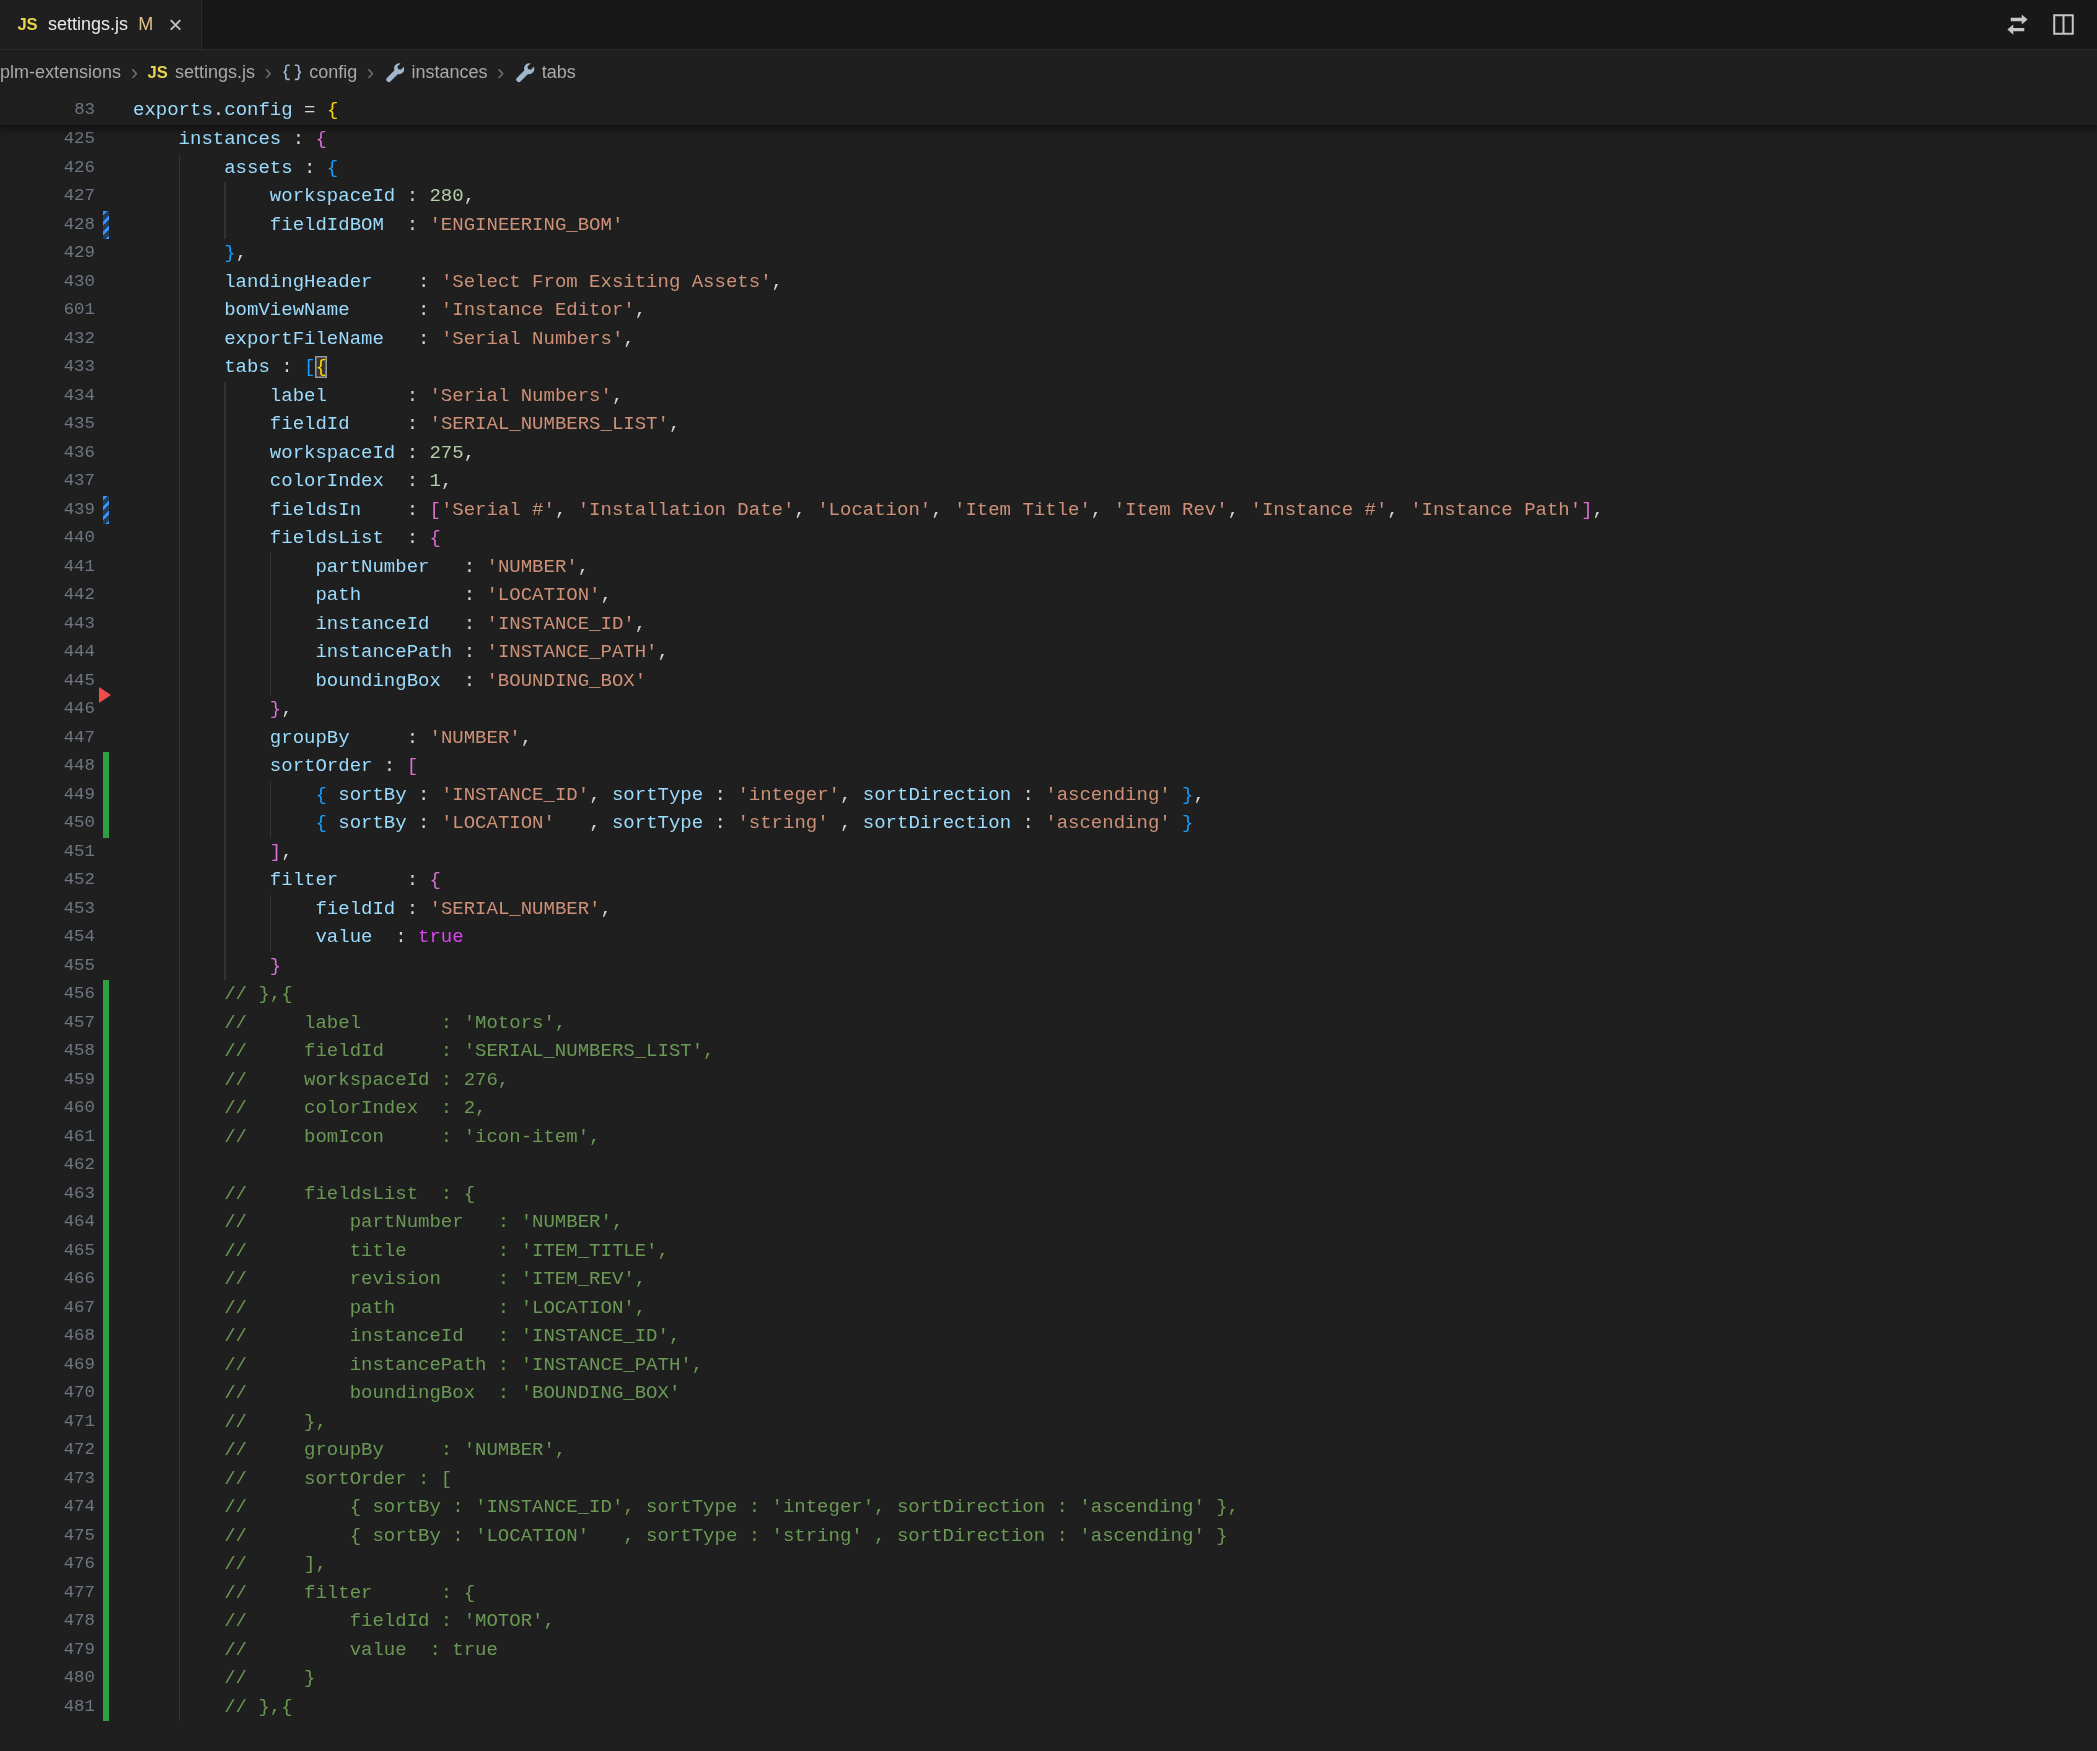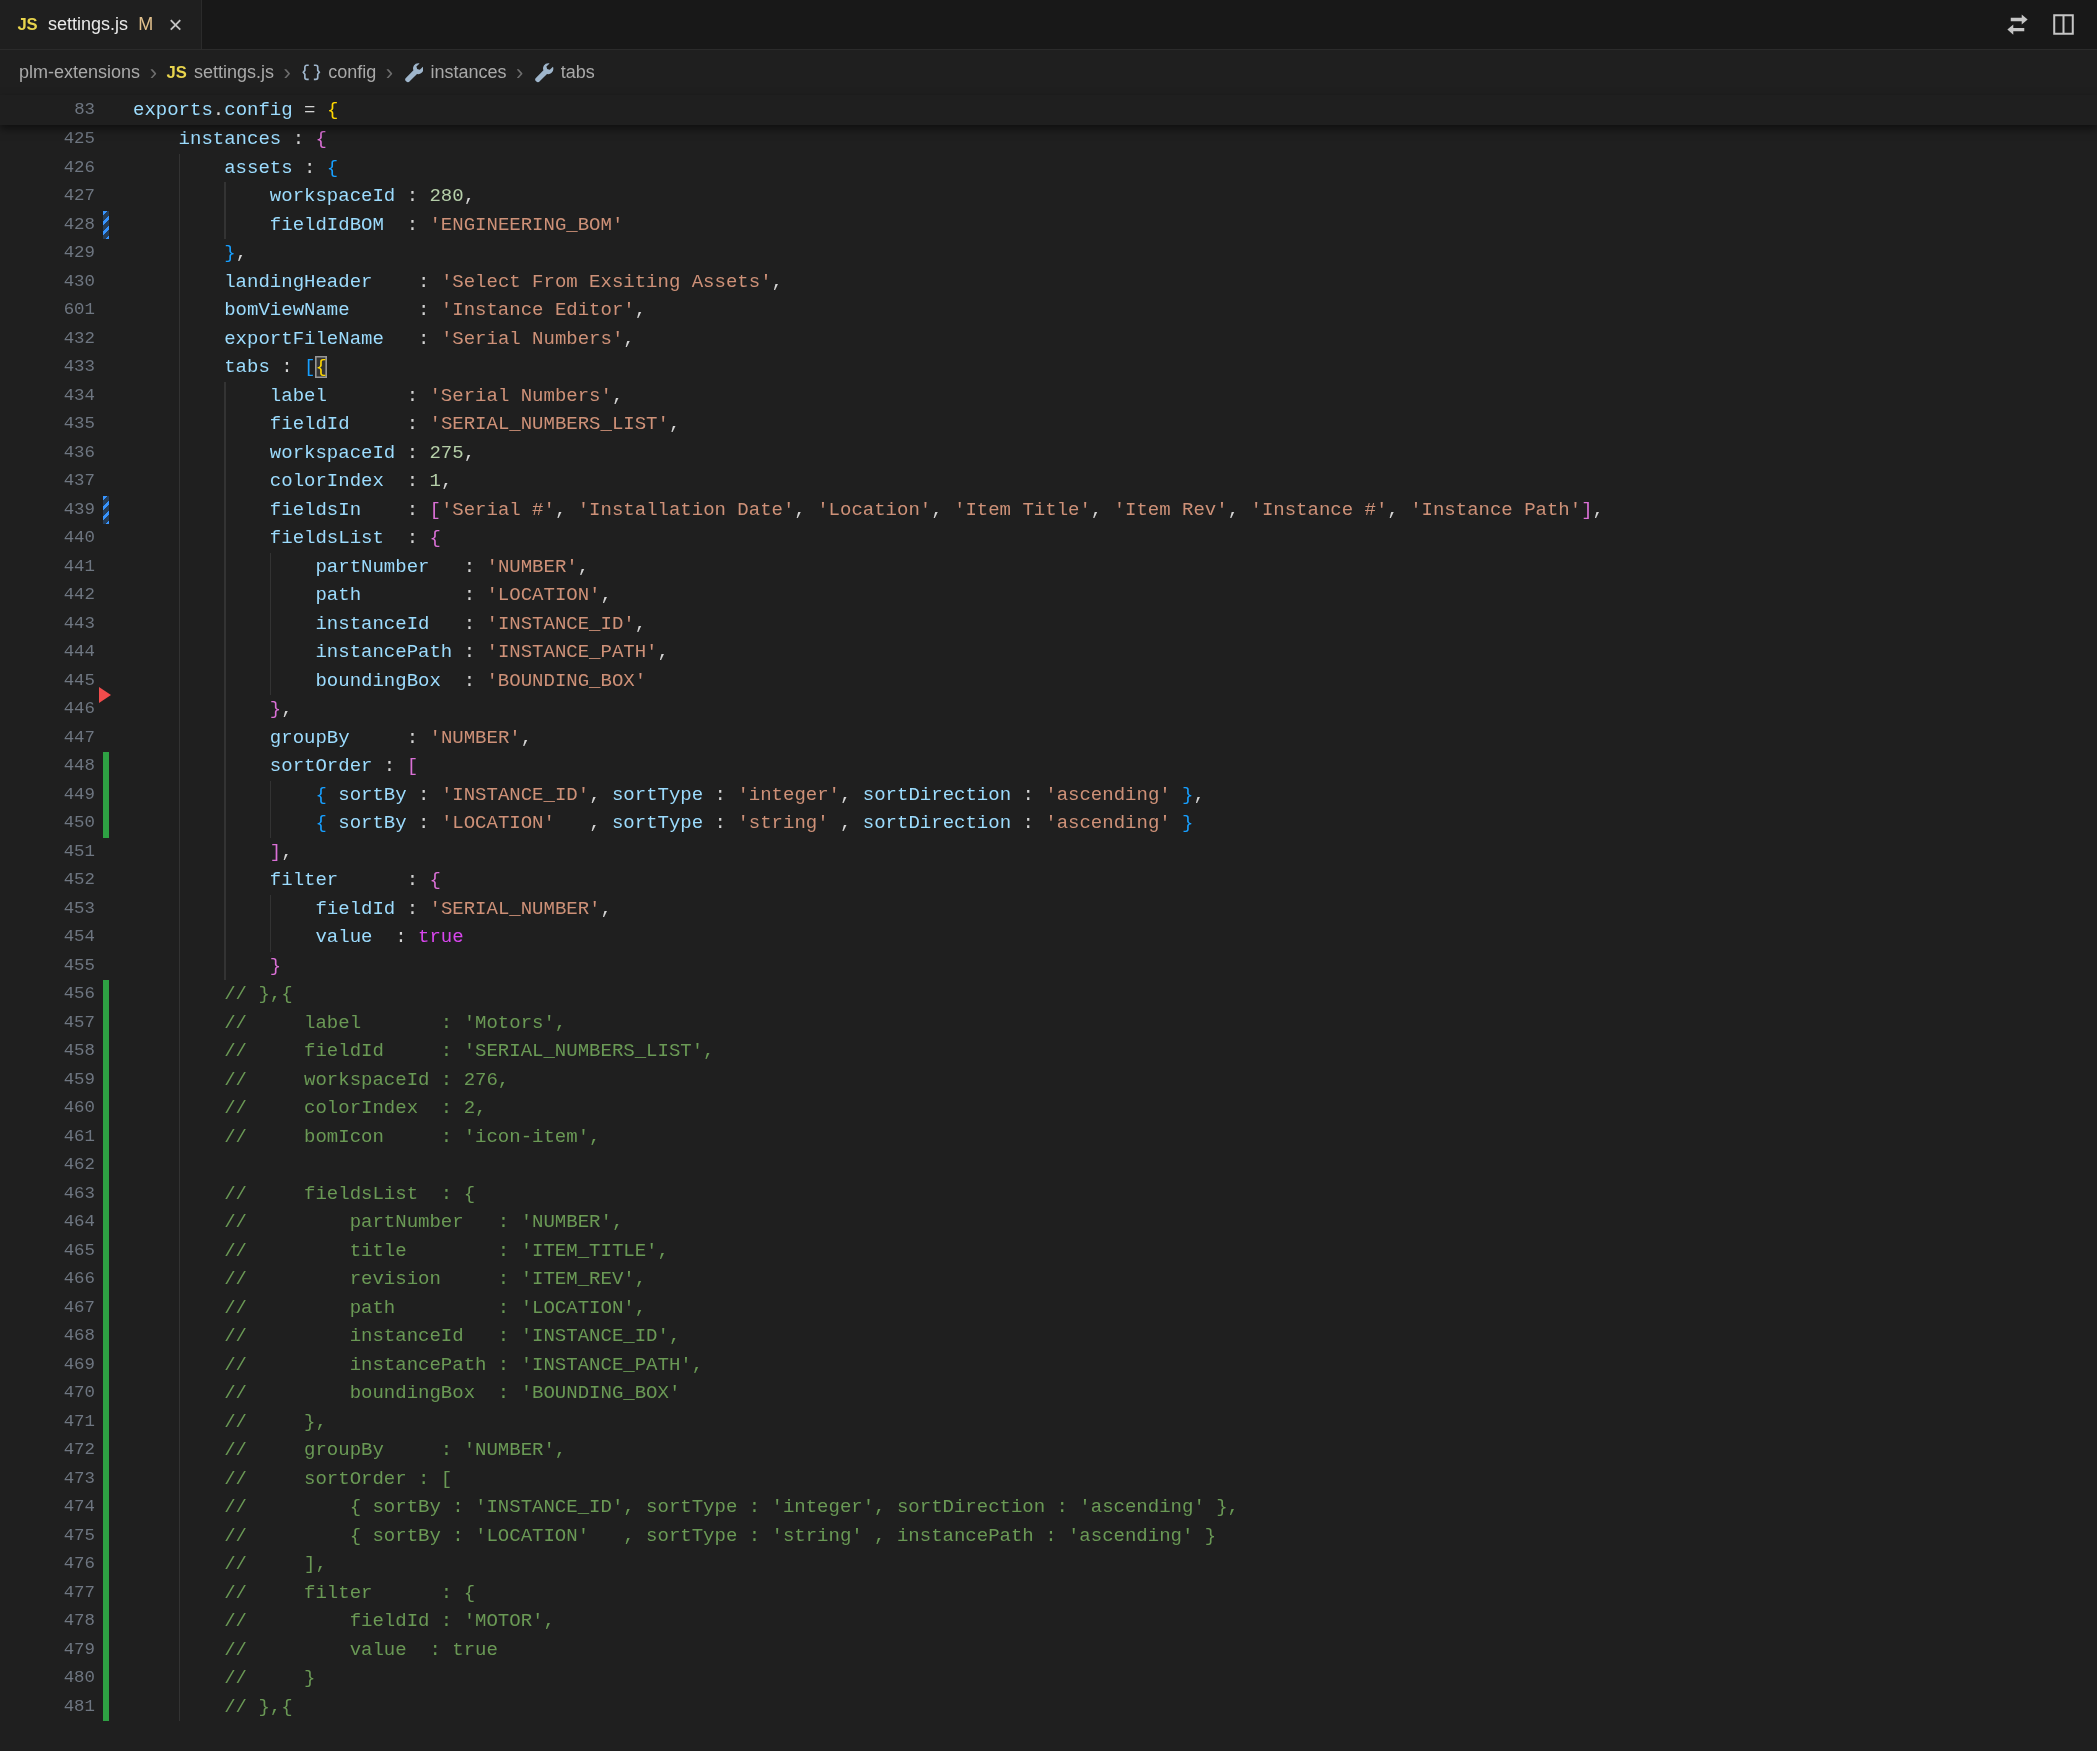--- a/index.html
+++ b/index.html
@@ -10,21 +10,21 @@
   .tabbar { height: 50px; background: #181818; display: flex; align-items: stretch; border-bottom: 0.8px solid #2b2b2b; }
   .tab { display: flex; align-items: center; gap: 10.3px; padding: 0 19px 0 17.4px; background: #1f1f1f; border-right: 0.8px solid #2b2b2b; }
   .js-icon { color: #e8d44d; font-weight: bold; font-size: 16.6px; letter-spacing: 0px; }
   .tab-title { color: #e9e9e9; font-size: 18px; }
   .badge-m { color: #e2c08d; font-size: 18px; }
   .tab-close { color: #c5c5c5; font-size: 24px; line-height: 1; margin-left: 4.8px; cursor: pointer; }
   .tab-actions { margin-left: auto; display: flex; align-items: center; gap: 11px; padding-right: 16px; }
   .action { width: 35px; height: 35px; display: flex; align-items: center; justify-content: center; border-radius: 6.3px; }
 
   
-  .breadcrumb { height: 45px; background: #1f1f1f; display: flex; align-items: center; padding-left: 19px; gap: 8px; color: #a9a9a9; font-size: 18px; }
+  .breadcrumb { height: 45px; background: #1f1f1f; display: flex; align-items: center; gap: 8px; color: #a9a9a9; font-size: 18px; }
   .crumb { display: flex; align-items: center; gap: 7.1px; cursor: pointer; }
   .sep { color: #6e6e6e; font-size: 22px; padding: 0 1.6px; line-height: 1; }
 
   
   .sticky, .line { font-family: Liberation Mono, monospace; font-size: 19px; display: flex; padding-left: 28px; }
   .sticky { height: 30px; line-height: 30px; background: #1f1f1f; position: relative; z-index: 5; box-shadow: 0 4px 8px rgba(0,0,0,.5); }
   .line { height: 28.5px; line-height: 28.5px; }
   .ln { width: 67px; flex: none; text-align: right; color: #6e7681; font-size: 17.4px; user-select: none; }
   .gl { width: 38px; flex: none; position: relative; }
   .code { position: relative; flex: 1 1 auto; white-space: pre; color: #d4d4d4; }
@@ -407,21 +407,21 @@
       <div class="gl">
         <div class="git added"></div>
       </div>
       <div class="code"><i class="guide" style="left: 4ch;"></i><span class="tk-w">        </span><span class="tk-c">//         { sortBy : 'INSTANCE_ID', sortType : 'integer', sortDirection : 'ascending' },</span></div>
     </div>
     <div class="line">
       <div class="ln">475</div>
       <div class="gl">
         <div class="git added"></div>
       </div>
-      <div class="code"><i class="guide" style="left: 4ch;"></i><span class="tk-w">        </span><span class="tk-c">//         { sortBy : 'LOCATION'   , sortType : 'string' , instancePath : 'ascending' }</span></div>
+      <div class="code"><i class="guide" style="left: 4ch;"></i><span class="tk-w">        </span><span class="tk-c">//         { sortBy : 'LOCATION'   , sortType : 'string' , sortDirection : 'ascending' }</span></div>
     </div>
     <div class="line">
       <div class="ln">476</div>
       <div class="gl">
         <div class="git added"></div>
       </div>
       <div class="code"><i class="guide" style="left: 4ch;"></i><span class="tk-w">        </span><span class="tk-c">//     ],</span></div>
     </div>
     <div class="line">
       <div class="ln">477</div>

